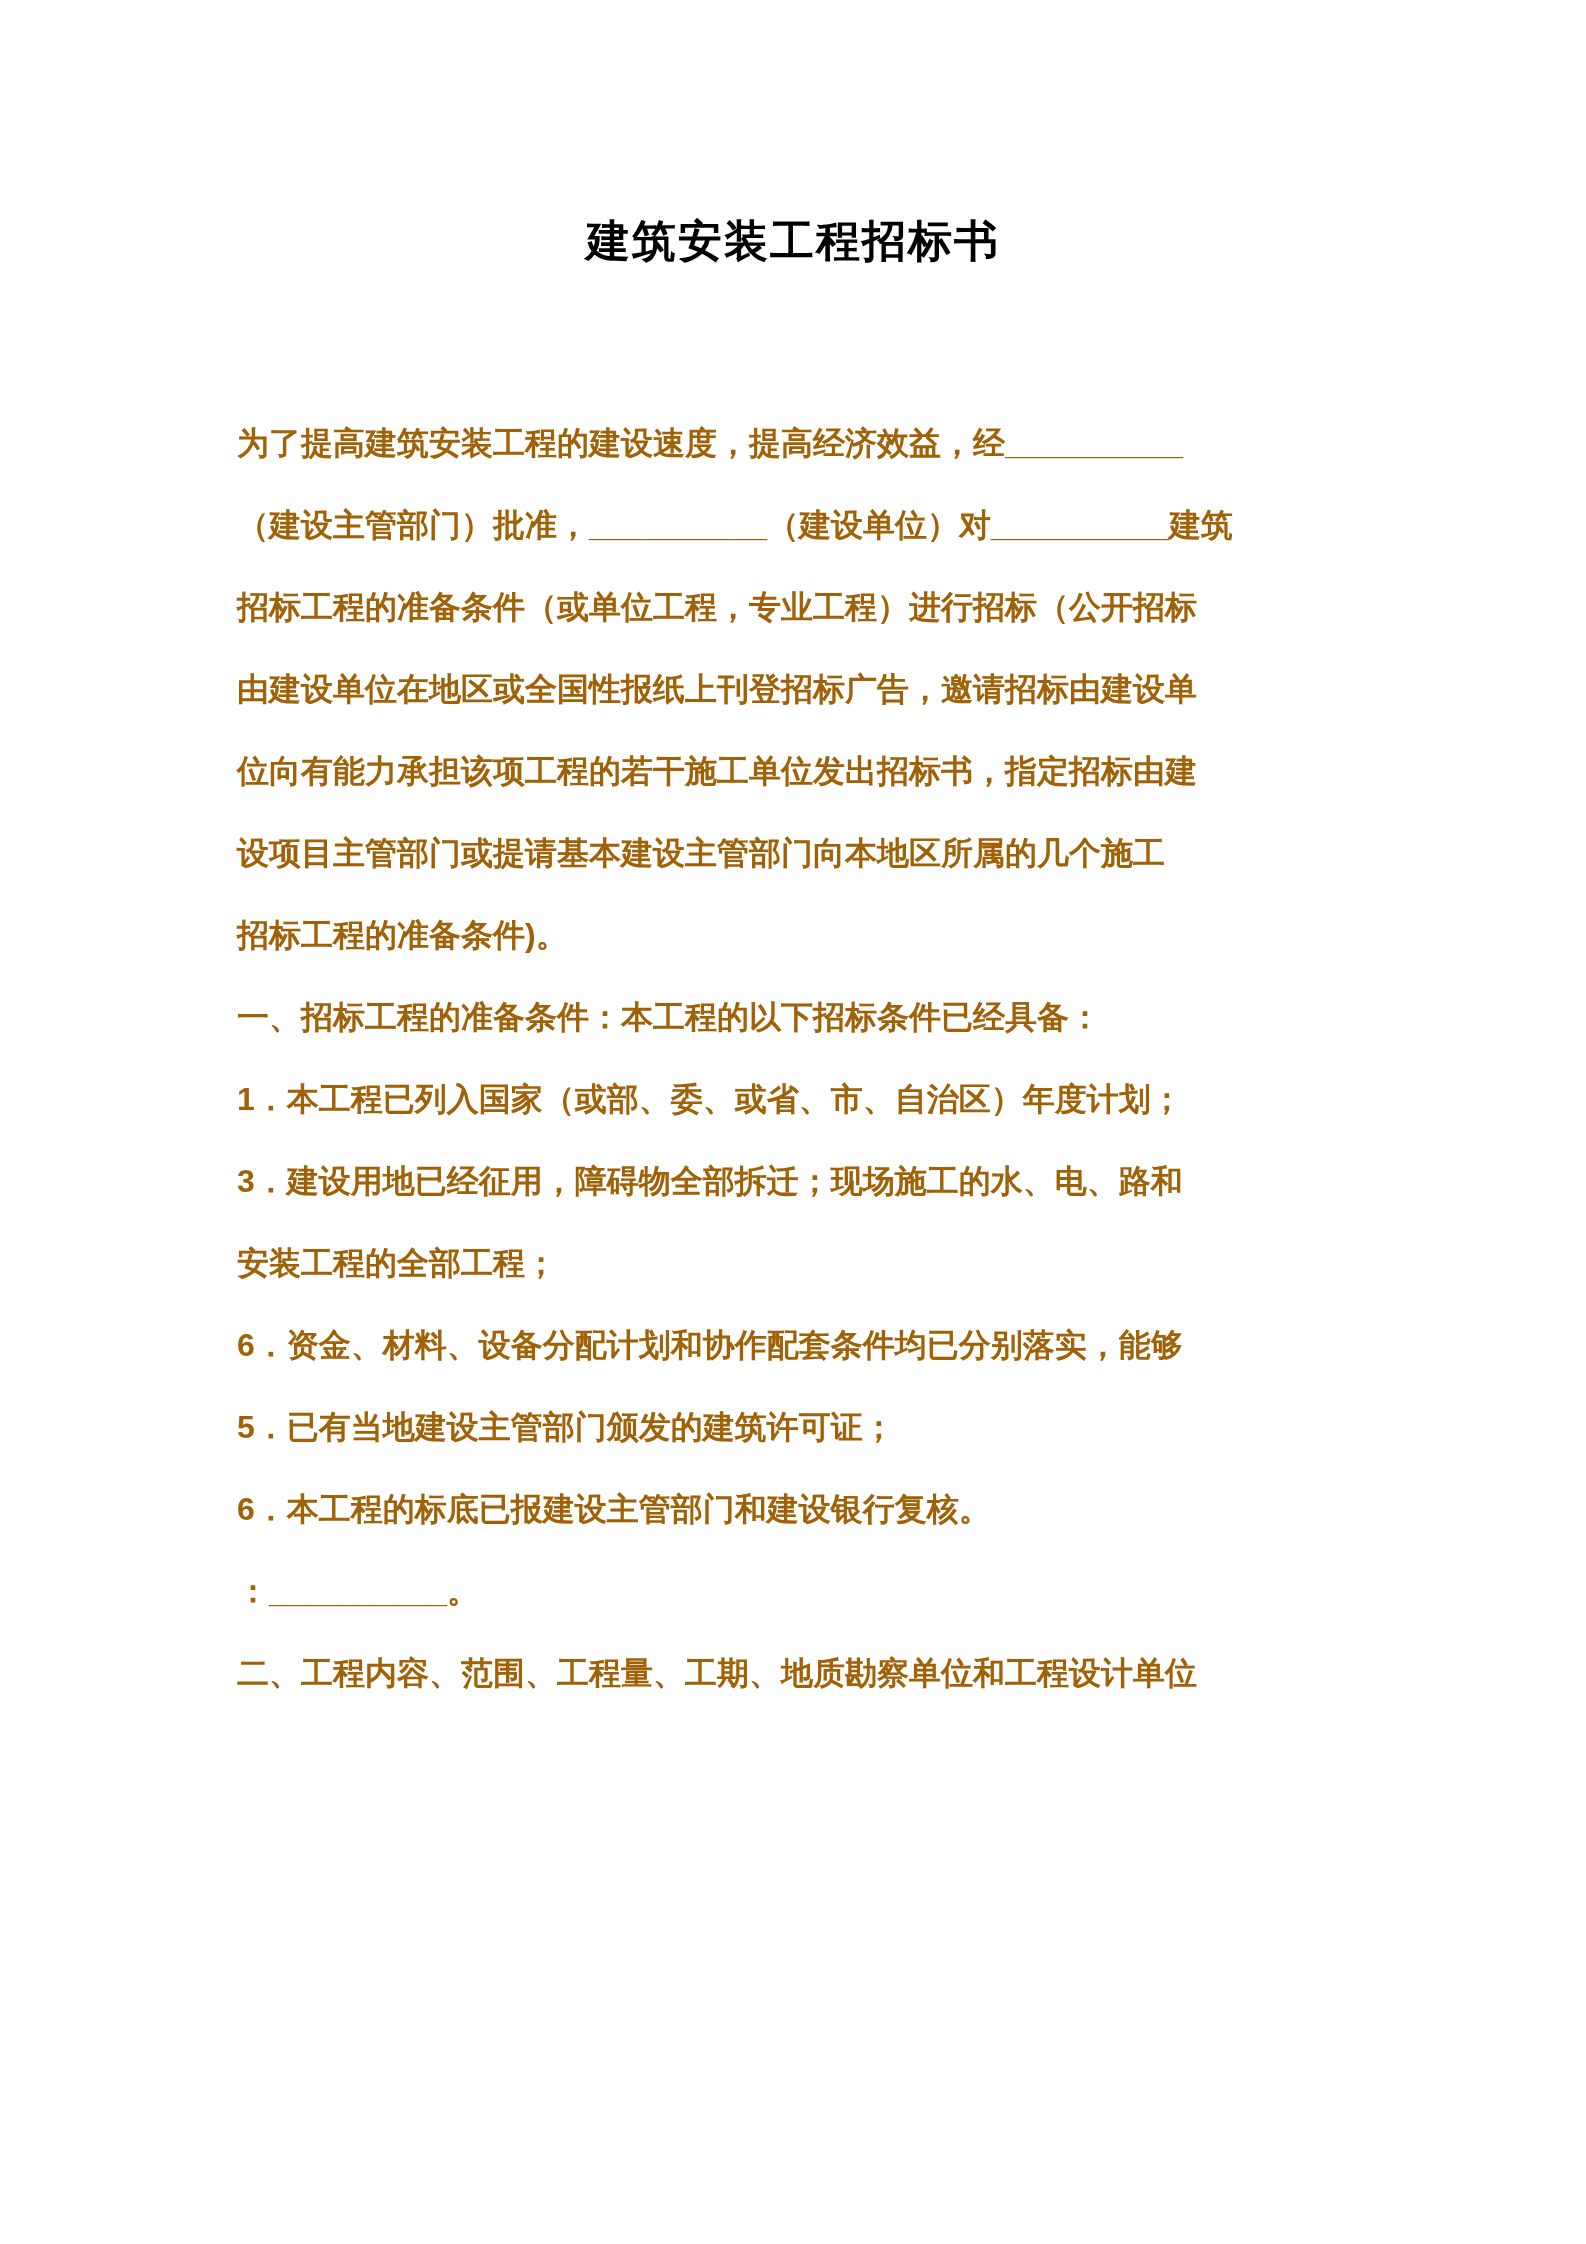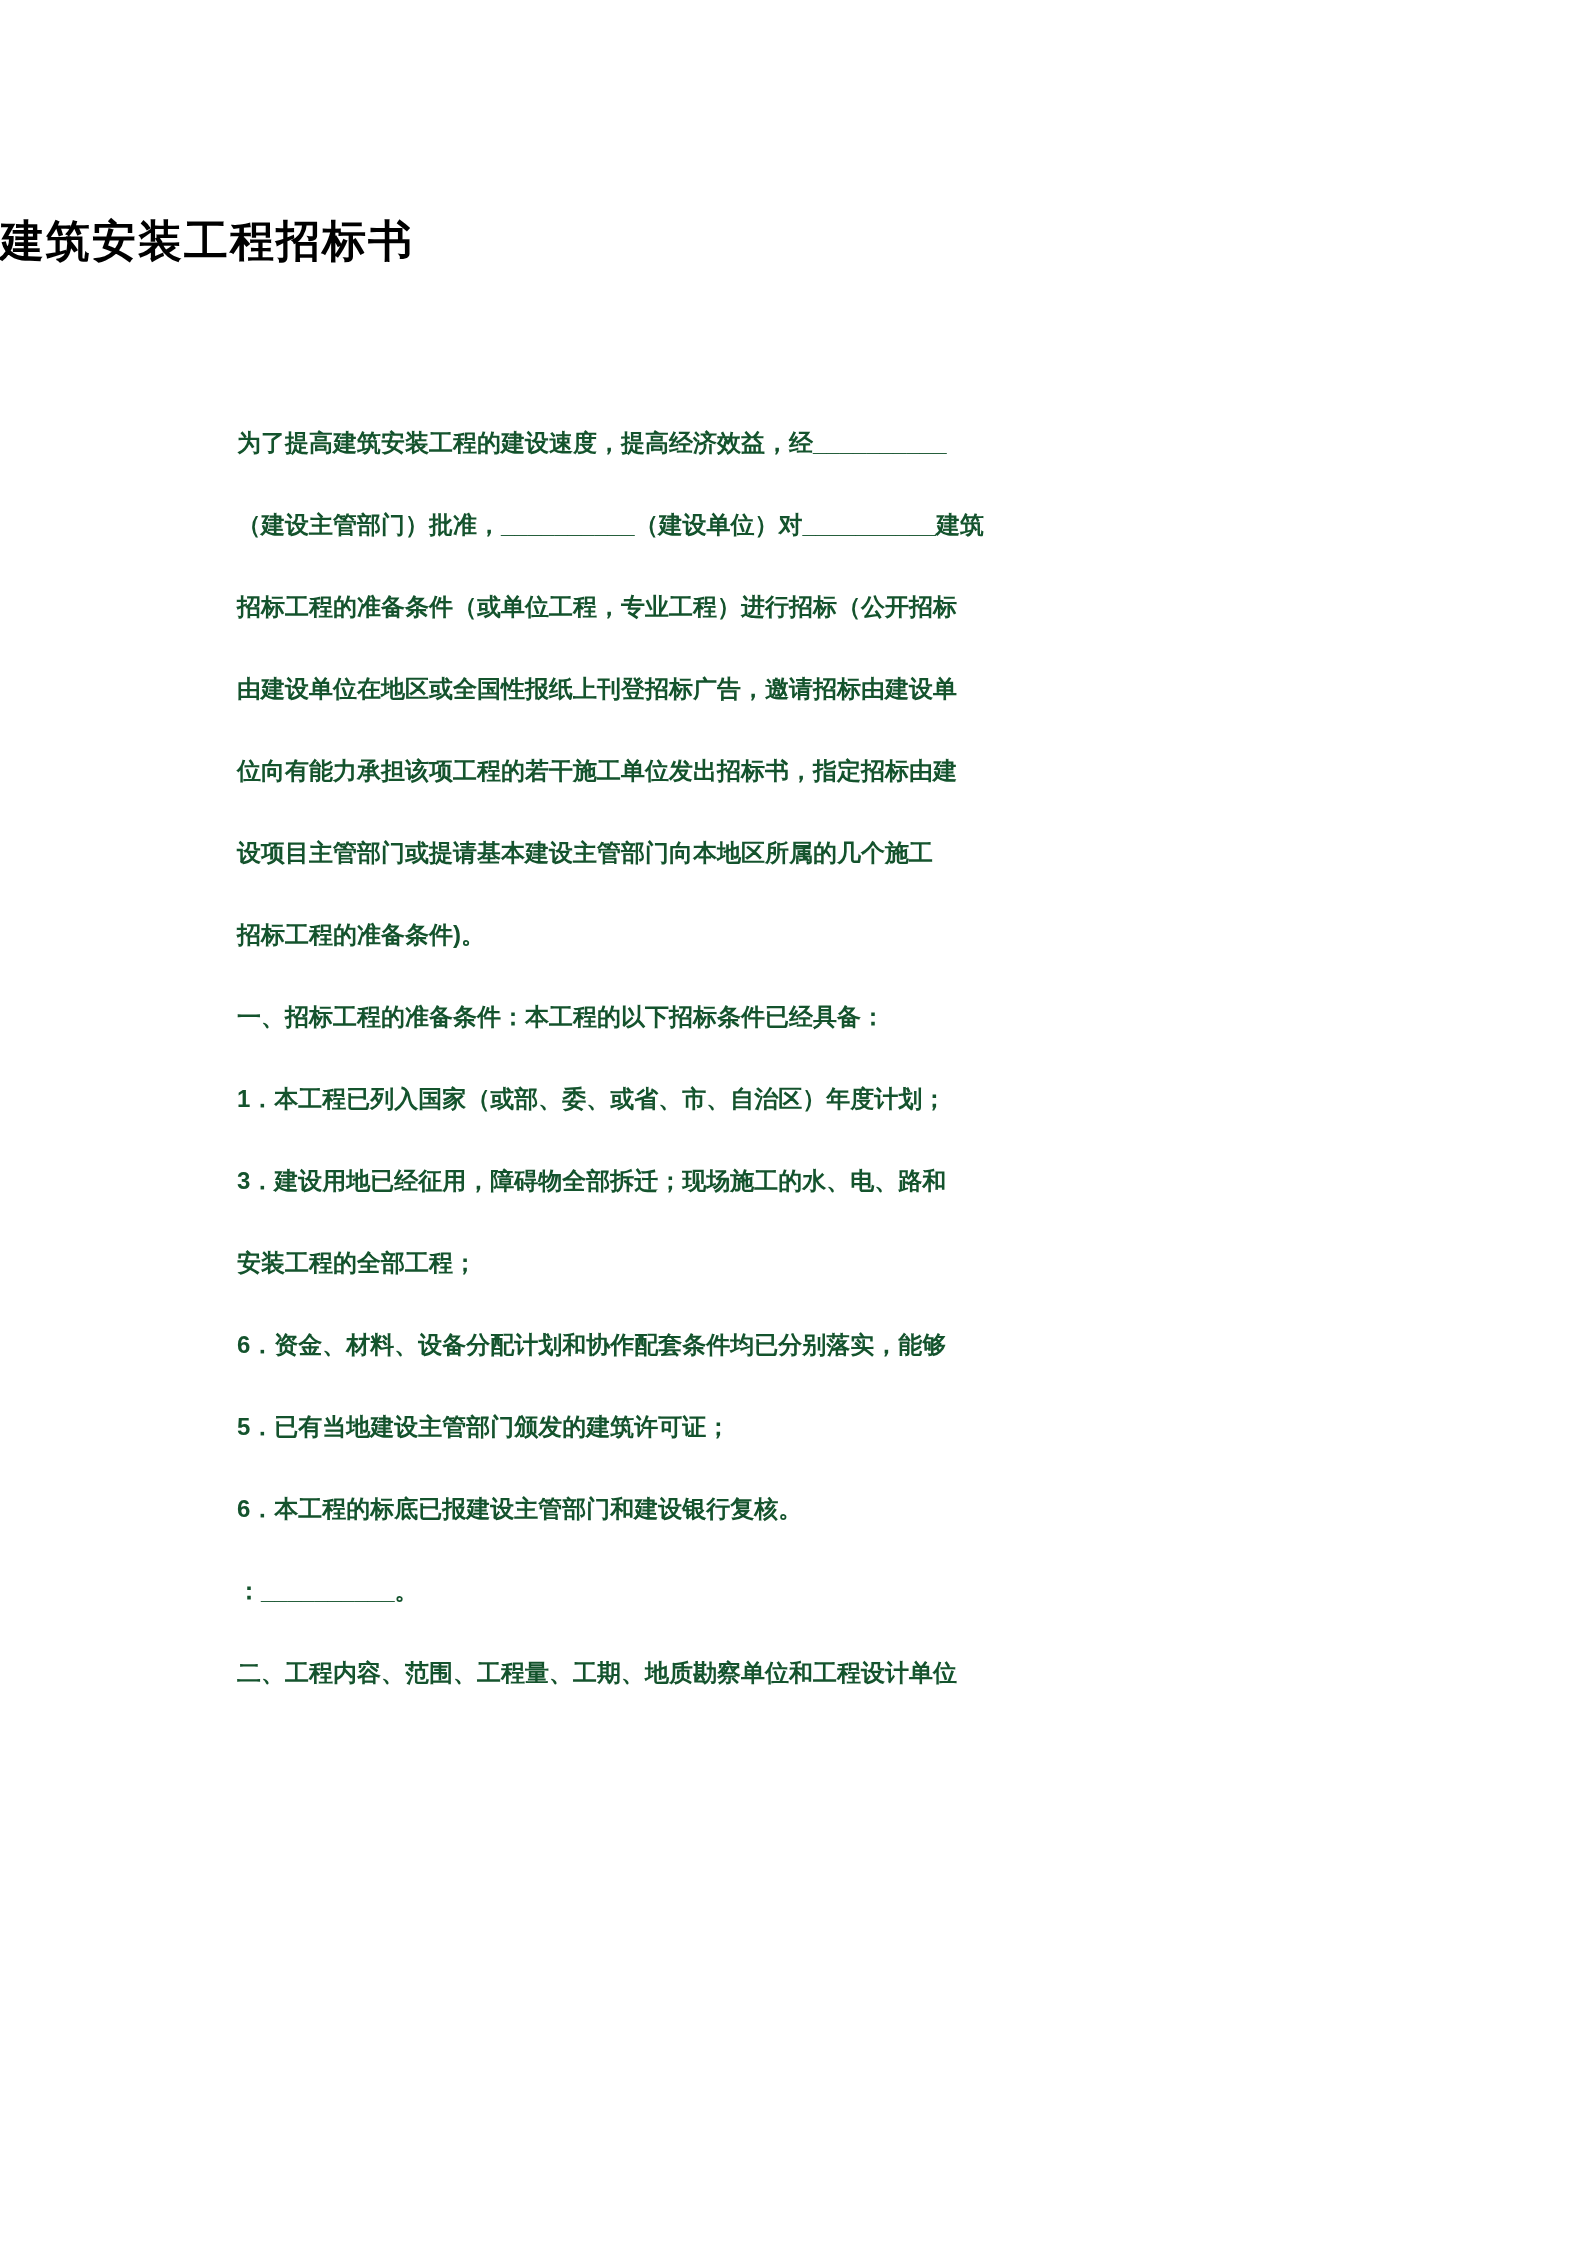--- a/index.html
+++ b/index.html
@@ -13,37 +13,38 @@
     height: 2244px;
     background: #ffffff;
     color: #000000;
     font-family: "Liberation Sans", sans-serif;
     overflow: hidden;
     box-sizing: border-box;
   }
   .title {
     margin: 0;
     padding-top: 212px;
+    text-align: center;
     font-size: 44px;
     line-height: 58px;
     font-weight: 700;
     letter-spacing: 2px;
     color: #000000;
   }
   .body-text {
     margin-top: 132px;
     padding-left: 237px;
     padding-right: 180px;
   }
   .line {
-    font-size: 24px;
+    font-size: 32px;
     line-height: 82px;
     font-weight: 600;
     white-space: nowrap;
-    color: #14532d;
+    color: #a16207;
   }
 </style>
 </head>
 <body>
 
 <div class="page">
   <h1 class="title">建筑安装工程招标书</h1>
   <main class="body-text" id="body-lines">
       <div class="line">为了提高建筑安装工程的建设速度，提高经济效益，经__________</div>
       <div class="line">（建设主管部门）批准，__________（建设单位）对__________建筑</div>

